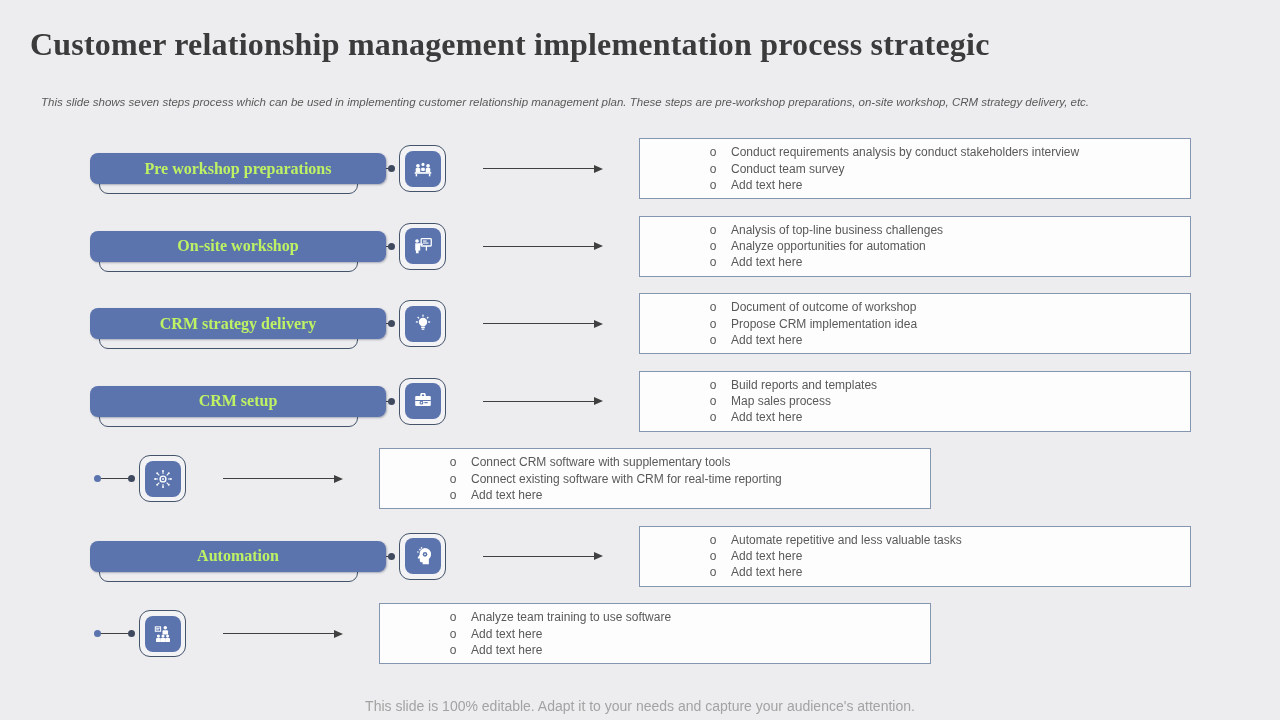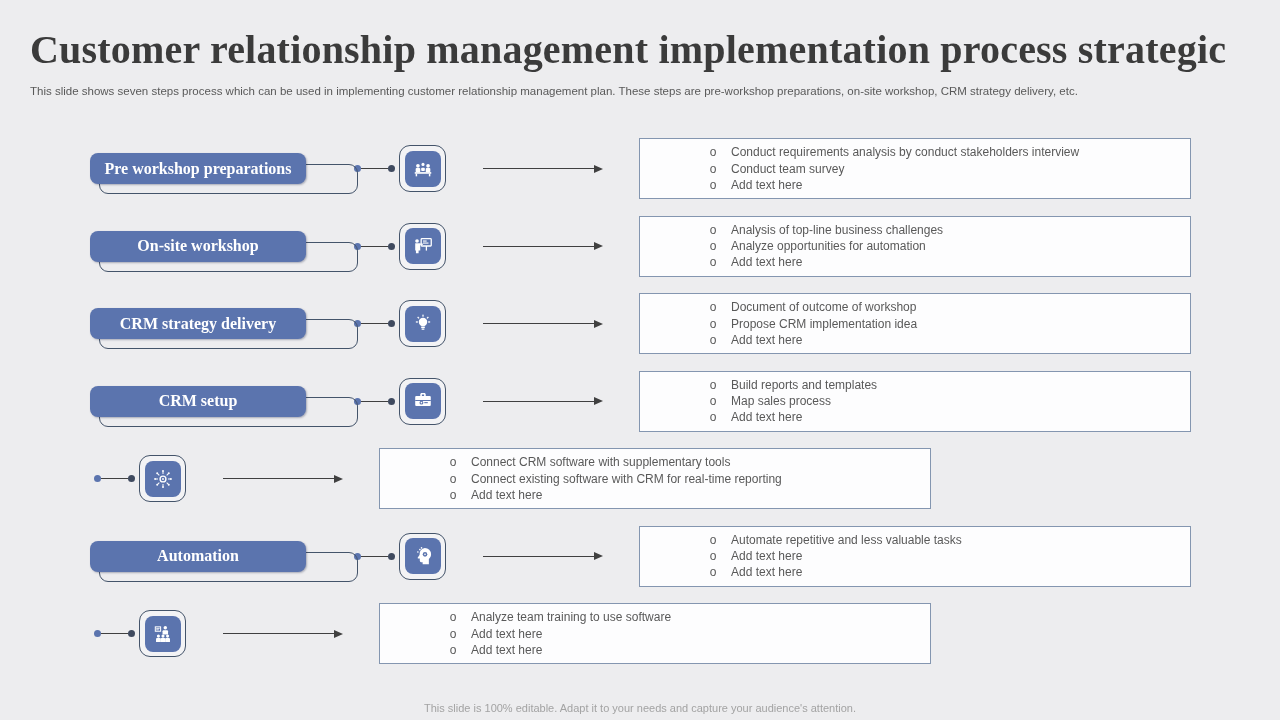--- a/index.html
+++ b/index.html
@@ -3,40 +3,40 @@
 <meta charset="utf-8">
 <style>
   html,body{margin:0;padding:0;}
   body{
     width:1280px;height:720px;position:relative;overflow:hidden;
     background:#ededef;
     font-family:"Liberation Sans",sans-serif;
   }
   .title{
     position:absolute;left:30px;top:26px;margin:0;width:1225px;
-    font-family:"Liberation Serif",serif;font-weight:700;font-size:40px;
+    font-family:"Liberation Serif",serif;font-weight:700;font-size:32px;
     color:#3b3b3b;letter-spacing:.2px;white-space:nowrap;
   }
   .subtitle{
-    position:absolute;left:30px;top:85px;margin:0;
-    font-size:11.5px;color:#595959;
+    position:absolute;left:30px;top:85px;margin:11px;
+    font-size:11.5px;color:#595959;font-style:italic;
   }
   .rows{position:absolute;left:0;top:130px;width:1280px;display:flex;flex-direction:column;}
   .row{height:77.5px;display:flex;align-items:center;padding-left:90px;box-sizing:border-box;}
 
   .step-wrap{position:relative;width:260px;height:31px;flex:0 0 auto;}
   .step-outline{
     position:absolute;left:9px;top:11px;width:257px;height:28px;
     border:1px solid #44546a;border-radius:9px;
   }
   .step-btn{
-    position:absolute;left:0;top:0;width:216px;height:31px;
+    position:absolute;left:0;top:0;width:296px;height:31px;
     background:#5b74ae;border-radius:8px;
     display:flex;align-items:center;justify-content:center;
-    color:#ffffff;font-family:"Liberation Serif",serif;font-weight:700;font-size:16px;
+    color:#bef264;font-family:"Liberation Serif",serif;font-weight:700;font-size:16px;
     box-shadow:1px 1px 2px rgba(40,50,80,.35);
   }
   .connector{display:flex;align-items:center;width:49px;flex:0 0 auto;padding:0 4px;box-sizing:border-box;}
   .dot{width:7px;height:7px;border-radius:50%;flex:0 0 auto;}
   .dot-blue{background:#5b74ae;}
   .dot-dark{background:#3f4a5f;}
   .conn-line{flex:1;height:0;border-top:1.3px solid #404040;}
 
   .icon-tile{
     width:47px;height:47px;box-sizing:border-box;border:1.4px solid #44546a;border-radius:11px;
@@ -58,21 +58,21 @@
   .detail-box{
     width:552px;height:61px;box-sizing:border-box;background:#fdfdfe;
     border:1px solid #8496b0;display:flex;align-items:center;
   }
   .detail-box ul{list-style:none;margin:0;padding:0 0 0 68px;}
   .detail-box li{display:flex;font-size:12px;color:#595959;line-height:16.4px;}
   .bullet-marker{width:10px;margin-right:13px;text-align:center;flex:0 0 auto;}
 
   .footer{
     position:absolute;left:0;right:0;bottom:6px;margin:0;text-align:center;
-    font-size:11px;color:#a3a3a3;
+    font-size:14px;color:#a3a3a3;
   }
 </style>
 </head>
 <body>
 
 <h1 class="title">Customer relationship management implementation process strategic</h1>
 <p class="subtitle">This slide shows seven steps process which can be used in implementing customer relationship management plan. These steps are pre-workshop preparations, on-site workshop, CRM strategy delivery, etc.</p>
 
 <div class="rows">
 

